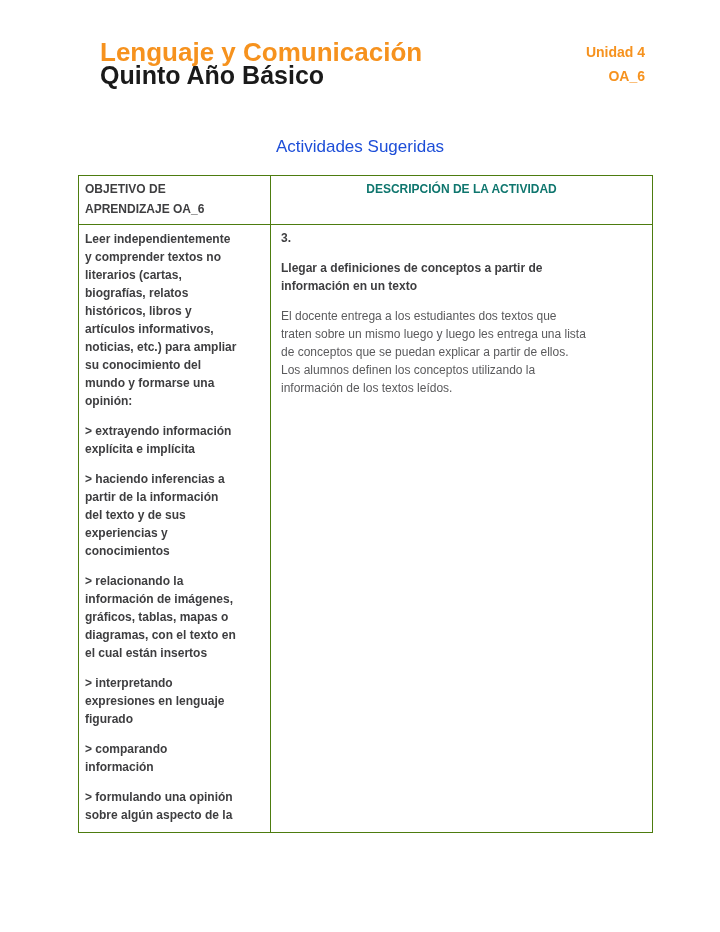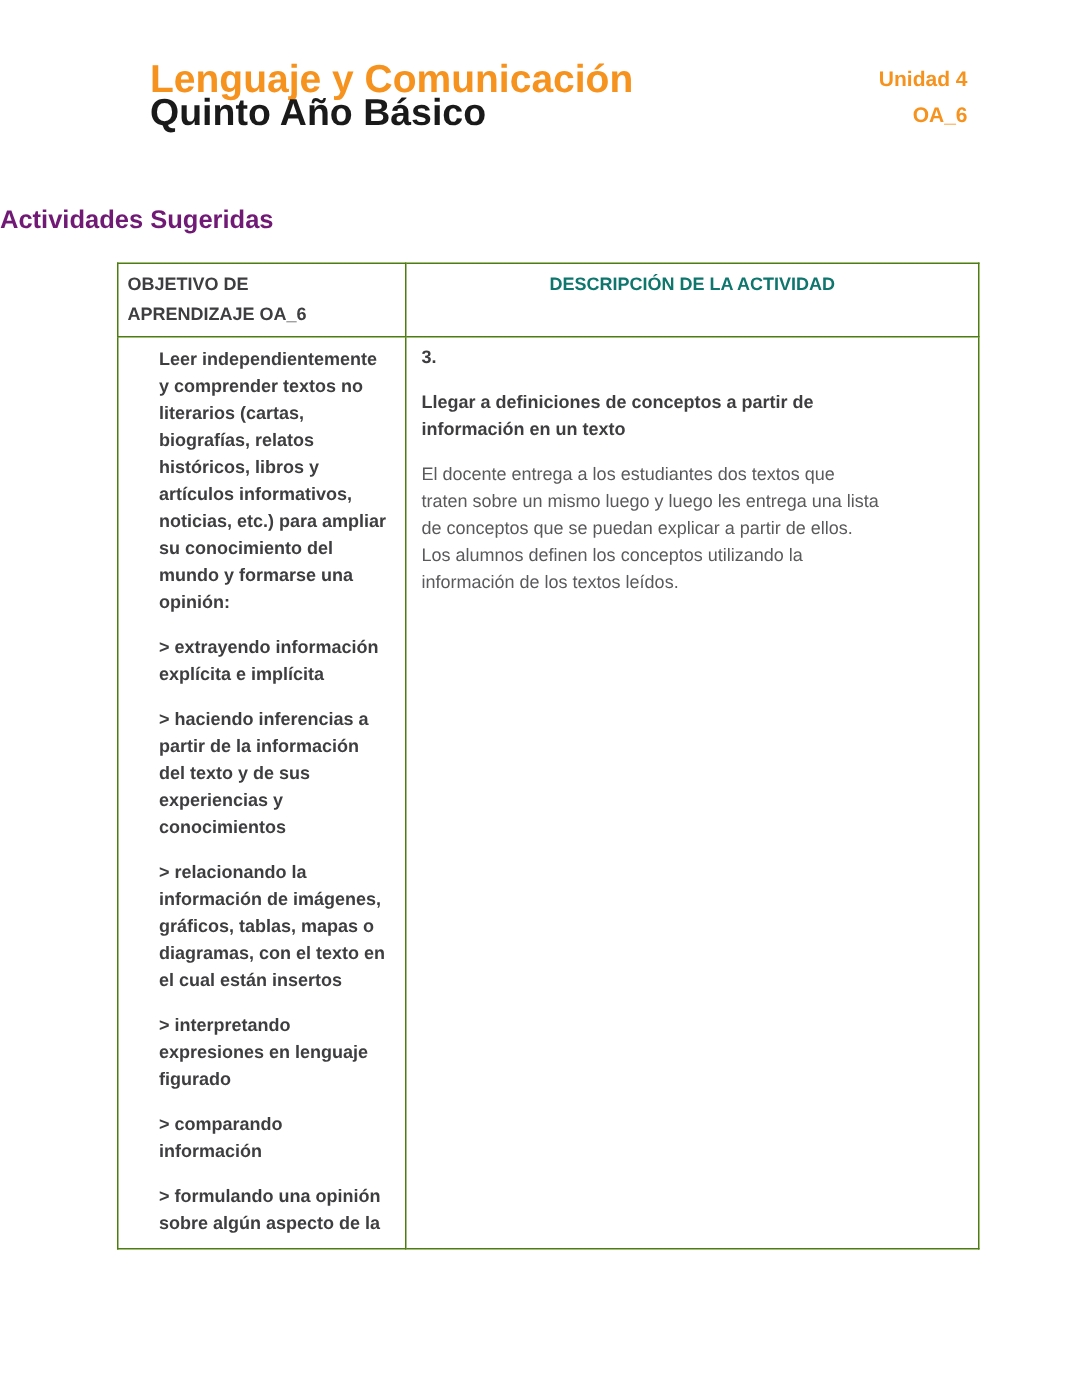--- a/index.html
+++ b/index.html
@@ -47,23 +47,24 @@
     font-weight: bold;
     line-height: 24px;
   }
 
   
   .section-title {
     position: absolute;
     left: 0;
     top: 137px;
     width: 720px;
-    color: #701a75;
+    text-align: center;
+    color: #1d4ed8;
     font-size: 17px;
-    font-weight: bold;
+    font-weight: normal;
     margin: 0;
   }
 
   
   table.activities {
     position: absolute;
     left: 78px;
     top: 175px;
     width: 574px;
     border-collapse: collapse;
@@ -96,21 +97,20 @@
   }
 
   td.obj-cell {
     height: 606px;
     padding: 0;
   }
   .obj-clip {
     height: 602px;
     overflow: hidden;
     padding: 5px 4px 0 6px;
-    margin-left: 21px;
   }
   .obj-clip p {
     margin: 0 0 12px 0;
     color: #3E3E40;
     font-weight: bold;
     line-height: 18px;
     white-space: pre-line;
   }
 
   td.desc-cell {

